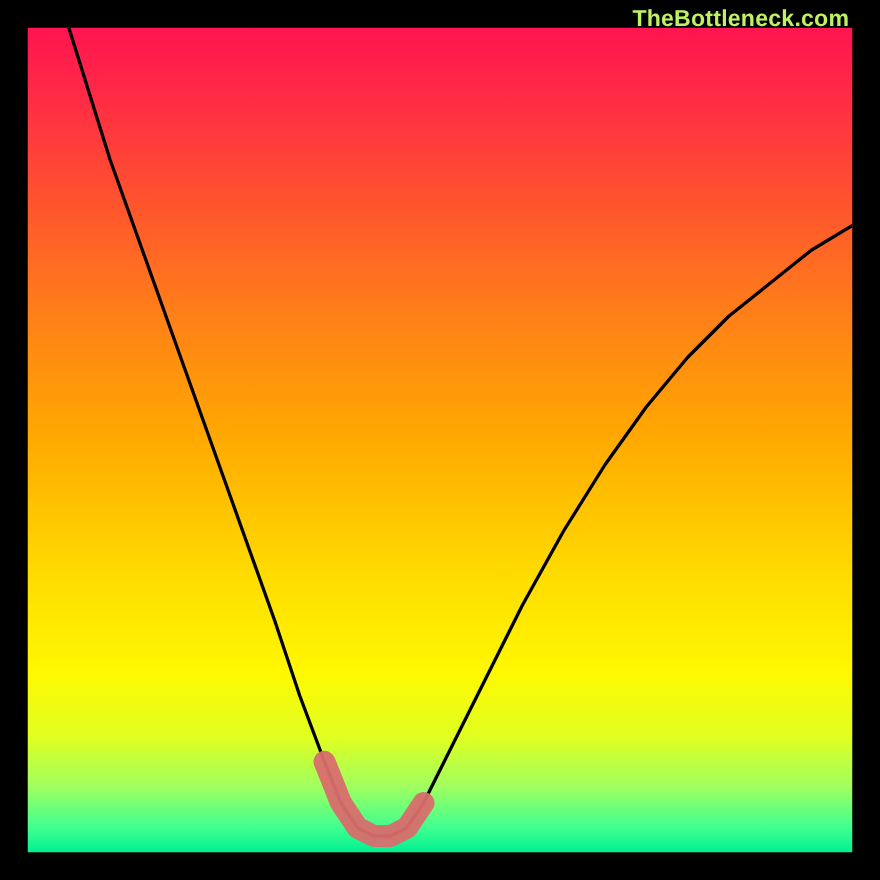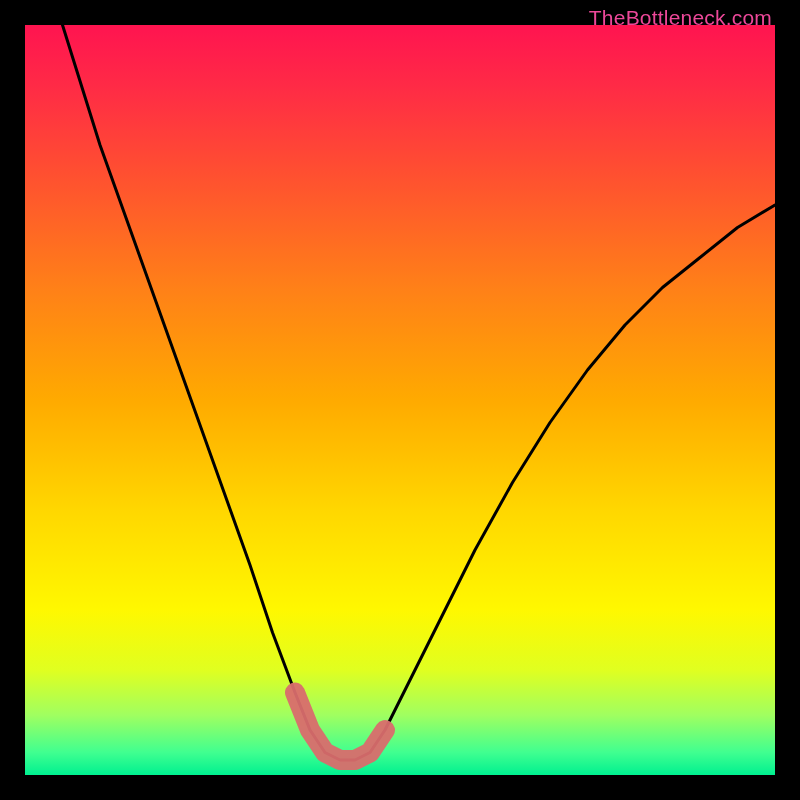--- a/index.html
+++ b/index.html
@@ -40,22 +40,22 @@
       #a0ff60 92%,
       #40ff90 97%,
       #00f090 100%
     );
   }
   .watermark {
     position: absolute;
     top: 6px;
     right: 28px;
     font-size: 21px;
-    font-weight: 400;
-    color: #ec4899;
+    font-weight: 700;
+    color: #bef264;
     letter-spacing: 0.2px;
     font-family: Arial, sans-serif;
   }
   svg.curves {
     position: absolute;
     inset: 0;
     width: 750px;
     height: 750px;
   }
 </style>

